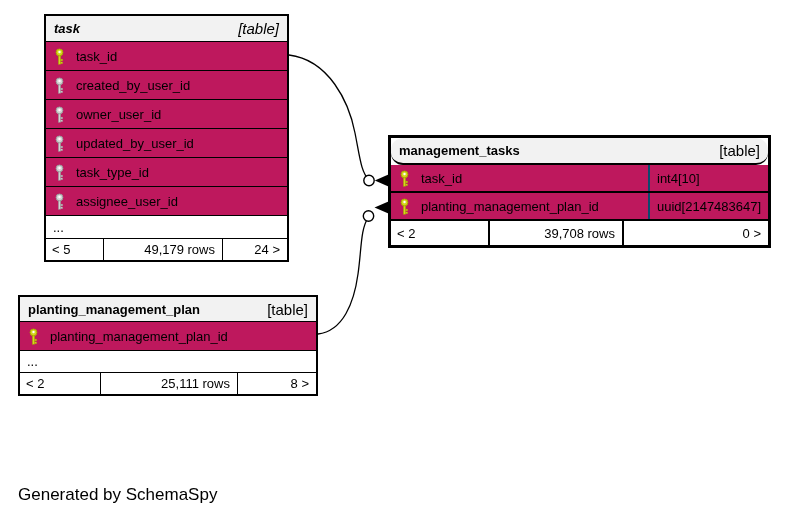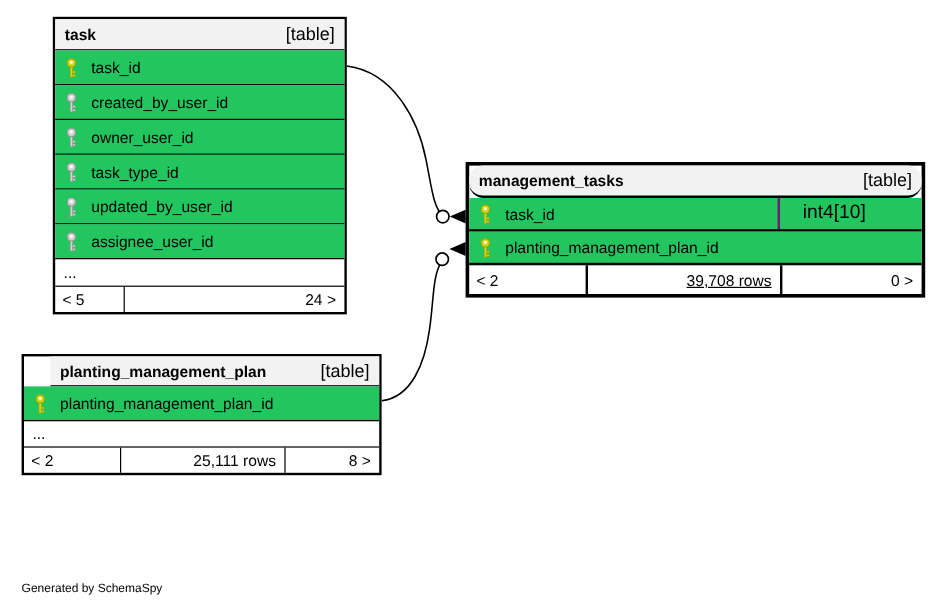--- a/index.html
+++ b/index.html
@@ -28,50 +28,50 @@
   .t-pmp  { left: 18px;  top: 295px; width: 300px; }
 
   .thead {
     display: flex;
     justify-content: space-between;
     align-items: center;
     background: #f2f2f2;
     padding: 0 8px;
     border-bottom: 1.5px solid #000;
   }
-  .t-task .thead { height: 26px; }
+  .t-task .thead { height: 26px; font-style: italic; }
   .t-mt   .thead { height: 27px; border-bottom-width: 2px; border-radius: 12px; }
-  .t-pmp  .thead { height: 25px; margin-left: 22px; }
+  .t-pmp  .thead { height: 25px; }
   .tname { font-weight: bold; font-size: 13px; }
   .tkind { font-size: 15px; }
 
   .trow {
     position: relative;
     display: flex;
     align-items: center;
     padding: 0 8px;
     border-bottom: 1.5px solid #000;
     font-size: 13px;
-    background: #22c55e;
+    background: #be185d;
     text-align: right;
   }
   .t-task .trow { height: 29px; }
   .t-mt   .trow { height: 28px; border-bottom-width: 2px; }
   .t-pmp  .trow { height: 29px; }
   .key { display: inline-flex; width: 11px; margin-right: 11px; flex: 0 0 auto; }
   .key svg { display: block; }
   .cname { white-space: nowrap; }
   .ctype {
     position: absolute;
     left: 257px; right: 0; top: 0; bottom: 0;
-    border-left: 2px solid #701a75;
-    display: flex;
-    align-items: center;
-    padding-left: 19px;
-    font-size: 16px;
+    border-left: 2px solid #0c4a6e;
+    display: flex;
+    align-items: center;
+    padding-left: 7px;
+    font-size: 13px;
     white-space: nowrap;
   }
   .ell {
     display: flex;
     align-items: center;
     padding: 0 7px;
     border-bottom: 1.5px solid #000;
     font-size: 13px;
   }
   .t-task .ell { height: 23px; }
@@ -79,29 +79,29 @@
 
   .tfoot { display: flex; font-size: 13px; }
   .t-task .tfoot { height: 21px; }
   .t-mt   .tfoot { height: 24px; }
   .t-pmp  .tfoot { height: 21px; }
   .tfoot span { display: flex; align-items: center; }
   .fl { justify-content: flex-start; padding: 0 6px; }
   .fc { justify-content: flex-end; padding: 0 7px; border-left: 1.5px solid #000; }
   .fr { justify-content: flex-end; padding: 0 7px; border-left: 1.5px solid #000; flex: 1 1 auto; }
   .t-task .fl { width: 57px; }  .t-task .fc { width: 119px; }
-  .t-mt   .fl { width: 97px; }  .t-mt   .fc { width: 162px; border-left-width: 2px; text-decoration: underline; }
+  .t-mt   .fl { width: 97px; }  .t-mt   .fc { width: 134px; border-left-width: 2px; }
   .t-mt   .fr { border-left-width: 2px; }
   .t-pmp  .fl { width: 80px; }  .t-pmp  .fc { width: 137px; }
 
   .caption {
     position: absolute;
     left: 18px;
     top: 485px;
-    font-size: 10px;
+    font-size: 17px;
   }
 </style>
 </head>
 <body>
 
 <div class="canvas">
 
   <svg class="connectors" width="791" height="512" viewBox="0 0 791 512">
 
     <path d="M 289 55 C 329 60 349 102 355 133 C 360 158 361 172 369 180" fill="none" stroke="#000" stroke-width="1.3"></path>
@@ -158,50 +158,51 @@
         <div class="trow">
           <span class="key">
             <svg width="11" height="17" viewBox="0 0 11 17">
               <rect x="4.5" y="7" width="2" height="9.2" fill="#d4d4d4" stroke="#9a9a9a" stroke-width="0.6"></rect>
               <rect x="6.3" y="11.2" width="2.3" height="1.6" fill="#d4d4d4" stroke="#9a9a9a" stroke-width="0.5"></rect>
               <rect x="6.3" y="14" width="2.3" height="1.6" fill="#d4d4d4" stroke="#9a9a9a" stroke-width="0.5"></rect>
               <circle cx="5.5" cy="4.4" r="3.4" fill="#d4d4d4" stroke="#9a9a9a" stroke-width="1"></circle>
               <circle cx="5.5" cy="4" r="1.2" fill="#ffffff"></circle>
             </svg>
           </span>
+          <span class="cname">updated_by_user_id</span>
+        </div>
+        <div class="trow">
+          <span class="key">
+            <svg width="11" height="17" viewBox="0 0 11 17">
+              <rect x="4.5" y="7" width="2" height="9.2" fill="#d4d4d4" stroke="#9a9a9a" stroke-width="0.6"></rect>
+              <rect x="6.3" y="11.2" width="2.3" height="1.6" fill="#d4d4d4" stroke="#9a9a9a" stroke-width="0.5"></rect>
+              <rect x="6.3" y="14" width="2.3" height="1.6" fill="#d4d4d4" stroke="#9a9a9a" stroke-width="0.5"></rect>
+              <circle cx="5.5" cy="4.4" r="3.4" fill="#d4d4d4" stroke="#9a9a9a" stroke-width="1"></circle>
+              <circle cx="5.5" cy="4" r="1.2" fill="#ffffff"></circle>
+            </svg>
+          </span>
           <span class="cname">task_type_id</span>
-        </div>
-        <div class="trow">
-          <span class="key">
-            <svg width="11" height="17" viewBox="0 0 11 17">
-              <rect x="4.5" y="7" width="2" height="9.2" fill="#d4d4d4" stroke="#9a9a9a" stroke-width="0.6"></rect>
-              <rect x="6.3" y="11.2" width="2.3" height="1.6" fill="#d4d4d4" stroke="#9a9a9a" stroke-width="0.5"></rect>
-              <rect x="6.3" y="14" width="2.3" height="1.6" fill="#d4d4d4" stroke="#9a9a9a" stroke-width="0.5"></rect>
-              <circle cx="5.5" cy="4.4" r="3.4" fill="#d4d4d4" stroke="#9a9a9a" stroke-width="1"></circle>
-              <circle cx="5.5" cy="4" r="1.2" fill="#ffffff"></circle>
-            </svg>
-          </span>
-          <span class="cname">updated_by_user_id</span>
         </div>
         <div class="trow">
           <span class="key">
             <svg width="11" height="17" viewBox="0 0 11 17">
               <rect x="4.5" y="7" width="2" height="9.2" fill="#d4d4d4" stroke="#9a9a9a" stroke-width="0.6"></rect>
               <rect x="6.3" y="11.2" width="2.3" height="1.6" fill="#d4d4d4" stroke="#9a9a9a" stroke-width="0.5"></rect>
               <rect x="6.3" y="14" width="2.3" height="1.6" fill="#d4d4d4" stroke="#9a9a9a" stroke-width="0.5"></rect>
               <circle cx="5.5" cy="4.4" r="3.4" fill="#d4d4d4" stroke="#9a9a9a" stroke-width="1"></circle>
               <circle cx="5.5" cy="4" r="1.2" fill="#ffffff"></circle>
             </svg>
           </span>
           <span class="cname">assignee_user_id</span>
         </div>
       </div>
     <div class="ell">...</div>
     <footer class="tfoot">
       <span class="fl">&lt; 5</span>
+      <span class="fc">49,179 rows</span>
       <span class="fr">24 &gt;</span>
     </footer>
   </section>
 
   <section class="tbl t-mt">
     <header class="thead">
       <span class="tname">management_tasks</span>
       <span class="tkind">[table]</span>
     </header>
     <div>
@@ -222,20 +223,21 @@
           <span class="key">
             <svg width="11" height="17" viewBox="0 0 11 17">
               <rect x="4.5" y="7" width="2" height="9.2" fill="#d6d61f" stroke="#a8a800" stroke-width="0.6"></rect>
               <rect x="6.3" y="11.2" width="2.3" height="1.6" fill="#d6d61f" stroke="#a8a800" stroke-width="0.5"></rect>
               <rect x="6.3" y="14" width="2.3" height="1.6" fill="#d6d61f" stroke="#a8a800" stroke-width="0.5"></rect>
               <circle cx="5.5" cy="4.4" r="3.4" fill="#d6d61f" stroke="#a8a800" stroke-width="1"></circle>
               <circle cx="5.5" cy="4" r="1.2" fill="#ffffff"></circle>
             </svg>
           </span>
           <span class="cname">planting_management_plan_id</span>
+          <span class="ctype">uuid[2147483647]</span>
         </div>
       </div>
     <footer class="tfoot">
       <span class="fl">&lt; 2</span>
       <span class="fc">39,708 rows</span>
       <span class="fr">0 &gt;</span>
     </footer>
   </section>
 
   <section class="tbl t-pmp">

